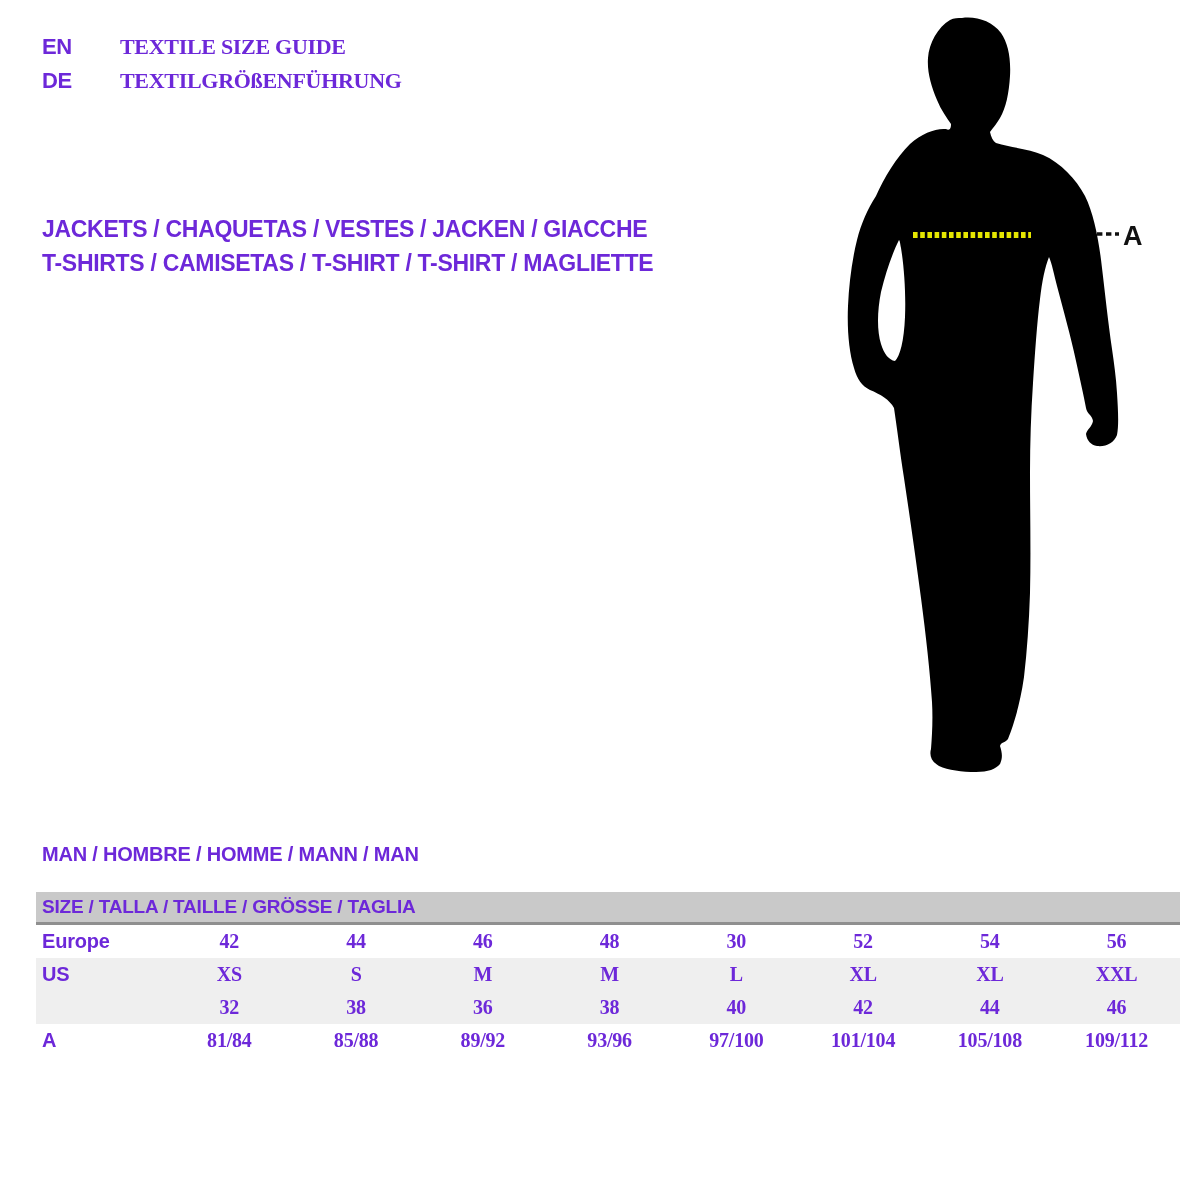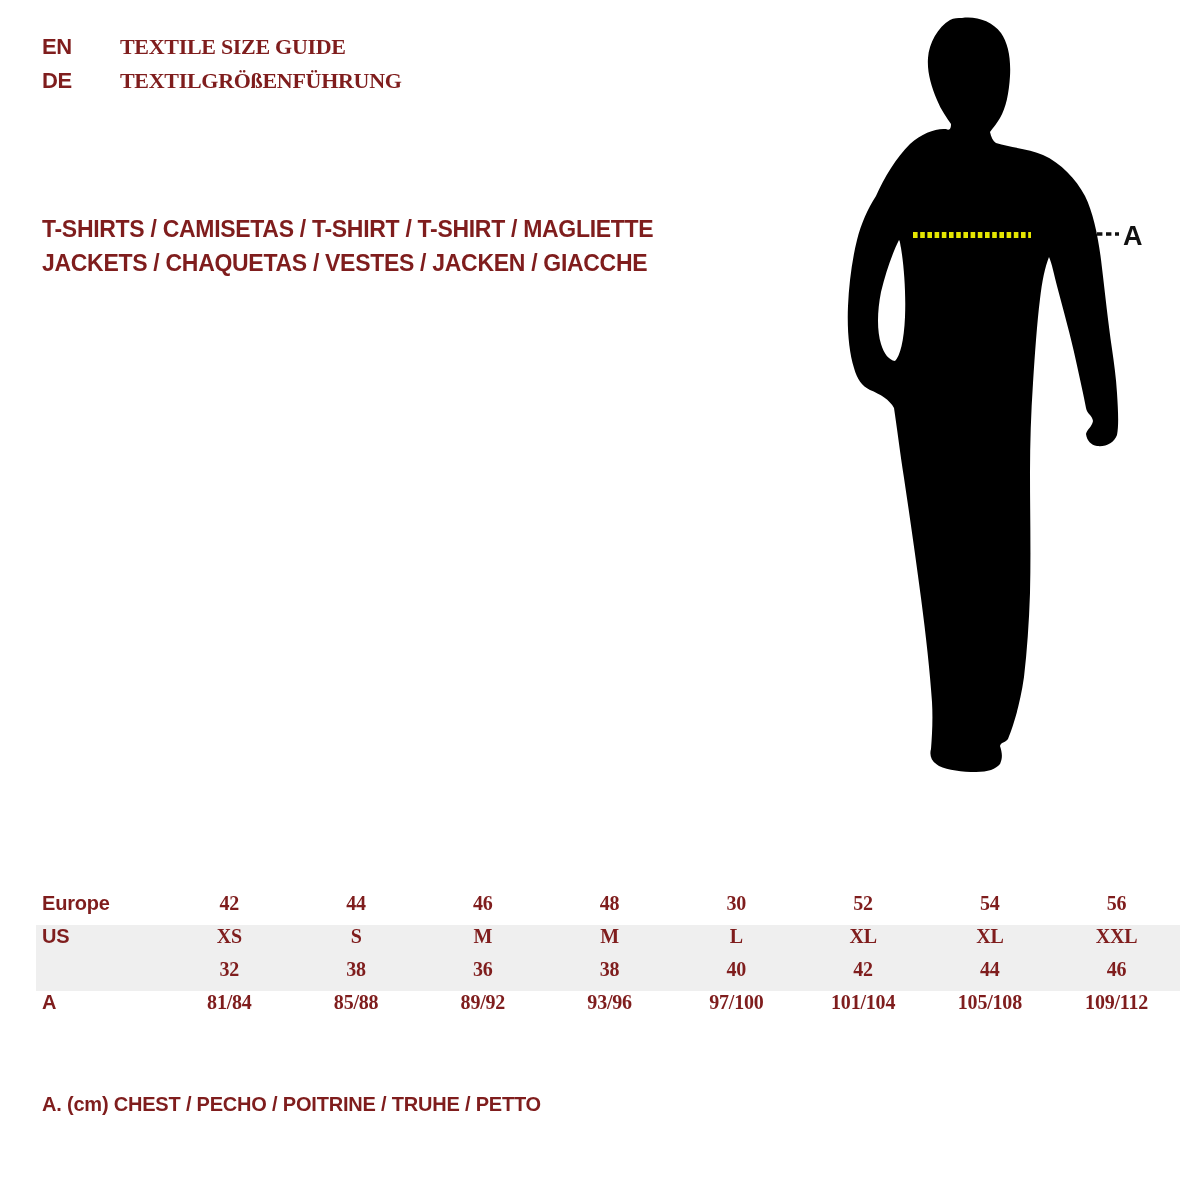--- a/index.html
+++ b/index.html
@@ -4,21 +4,21 @@
 <title>Textile Size Guide</title>
 <style>
   html, body { margin: 0; padding: 0; background: #ffffff; }
   .page {
     position: relative;
     width: 1200px;
     height: 1200px;
     background: #ffffff;
     font-family: "Liberation Sans", sans-serif;
     font-weight: bold;
-    color: #7f1d1d;
+    color: #6d28d9;
     overflow: hidden;
   }
   
   .lang-block { position: absolute; left: 42px; top: 30px; }
   .lang-row { display: flex; height: 34px; align-items: center; font-size: 22px; letter-spacing: -0.3px; }
   .lang-code { width: 78px; flex: 0 0 78px; }
   .lang-label { white-space: nowrap; font-family: Liberation Serif, serif; }
   
   .categories { position: absolute; left: 42px; top: 212px; font-size: 23px; line-height: 34px; letter-spacing: -0.3px; white-space: nowrap; }
   
@@ -27,21 +27,21 @@
   .section-title { position: absolute; left: 42px; top: 843px; font-size: 20px; letter-spacing: -0.2px; }
   
   .size-table { position: absolute; left: 36px; top: 892px; width: 1144px; font-size: 20px; letter-spacing: -0.2px; }
   .thead {
     height: 30px; line-height: 30px;
     background: #c9c9c9;
     border-bottom: 3px solid #8f8f8f;
     padding-left: 6px;
     font-size: 19px;
   }
-  .trow { display: flex; height: 33px; align-items: flex-start; }
+  .trow { display: flex; height: 33px; align-items: center; }
   .trow.gray { background: #efefef; }
   .tlabel { flex: 0 0 124px; width: 124px; padding-left: 6px; }
   .tcell { flex: 1 1 0; text-align: center; font-family: Liberation Serif, serif; }
   
   .footnote { position: absolute; left: 42px; top: 1093px; font-size: 20px; letter-spacing: -0.2px; white-space: nowrap; }
 </style>
 </head>
 <body>
 
 <div class="page">
@@ -51,22 +51,22 @@
       <span class="lang-code">EN</span>
       <span class="lang-label">TEXTILE SIZE GUIDE</span>
     </div>
     <div class="lang-row">
       <span class="lang-code">DE</span>
       <span class="lang-label">TEXTILGRÖßENFÜHRUNG</span>
     </div>
   </div>
 
   <div class="categories">
+    <div>JACKETS / CHAQUETAS / VESTES / JACKEN / GIACCHE</div>
     <div>T-SHIRTS / CAMISETAS / T-SHIRT / T-SHIRT / MAGLIETTE</div>
-    <div>JACKETS / CHAQUETAS / VESTES / JACKEN / GIACCHE</div>
   </div>
 
   <svg class="figure" viewBox="840 14 310 765" xmlns="http://www.w3.org/2000/svg">
     <path fill="#000000" fill-rule="evenodd" d="
       M962,18
       C976,16 992,21 1001,33
       C1008,43 1011,58 1010,76
       C1009,93 1006,108 1000,118
       C997,123 993,128 990,132
       C991,137 993,141 996,143
@@ -117,22 +117,24 @@
       C884,354 889,360 895,361
       C900,356 904,341 905,317
       C906,293 904,266 901,248
       C900,243 900,241 899,240
       Z"></path>
     <line x1="913" y1="235" x2="1031" y2="235" stroke="#e5e600" stroke-width="6" stroke-dasharray="4.6 2.6"></line>
     <line x1="1097" y1="234" x2="1119" y2="234" stroke="#111111" stroke-width="3.4" stroke-dasharray="5.4 3.6"></line>
     <text x="1123" y="245" font-family="Liberation Sans, sans-serif" font-size="27" font-weight="bold" fill="#111111">A</text>
   </svg>
 
+  <div class="section-title">MAN / HOMBRE / HOMME / MANN / MAN</div>
 
   <div class="size-table">
+    <div class="thead">SIZE / TALLA / TAILLE / GRÖSSE / TAGLIA</div>
 
     <div class="trow">
       <div class="tlabel">Europe</div>
       <div class="tcell">42</div>
       <div class="tcell">44</div>
       <div class="tcell">46</div>
       <div class="tcell">48</div>
       <div class="tcell">30</div>
       <div class="tcell">52</div>
       <div class="tcell">54</div>
@@ -169,15 +171,14 @@
       <div class="tcell">85/88</div>
       <div class="tcell">89/92</div>
       <div class="tcell">93/96</div>
       <div class="tcell">97/100</div>
       <div class="tcell">101/104</div>
       <div class="tcell">105/108</div>
       <div class="tcell">109/112</div>
     </div>
   </div>
 
-  <div class="footnote">A. (cm) CHEST / PECHO / POITRINE / TRUHE / PETTO</div>
 
 </div>
 
 </body></html>

